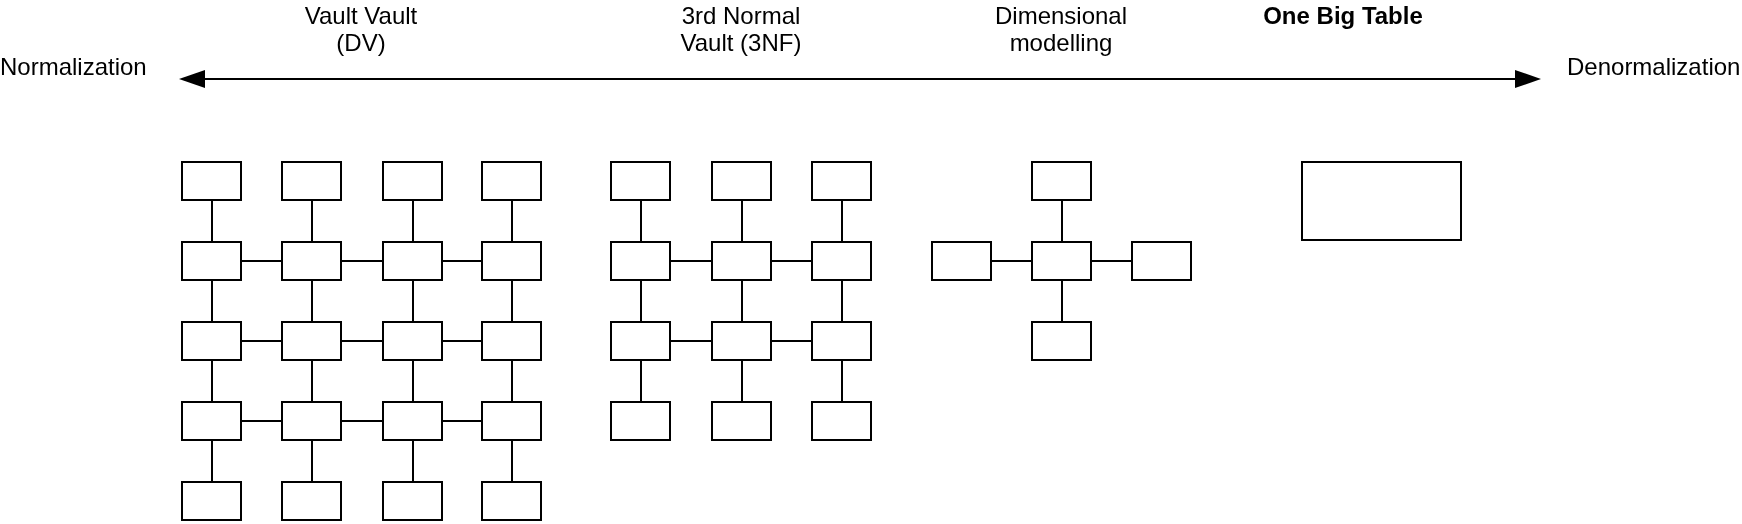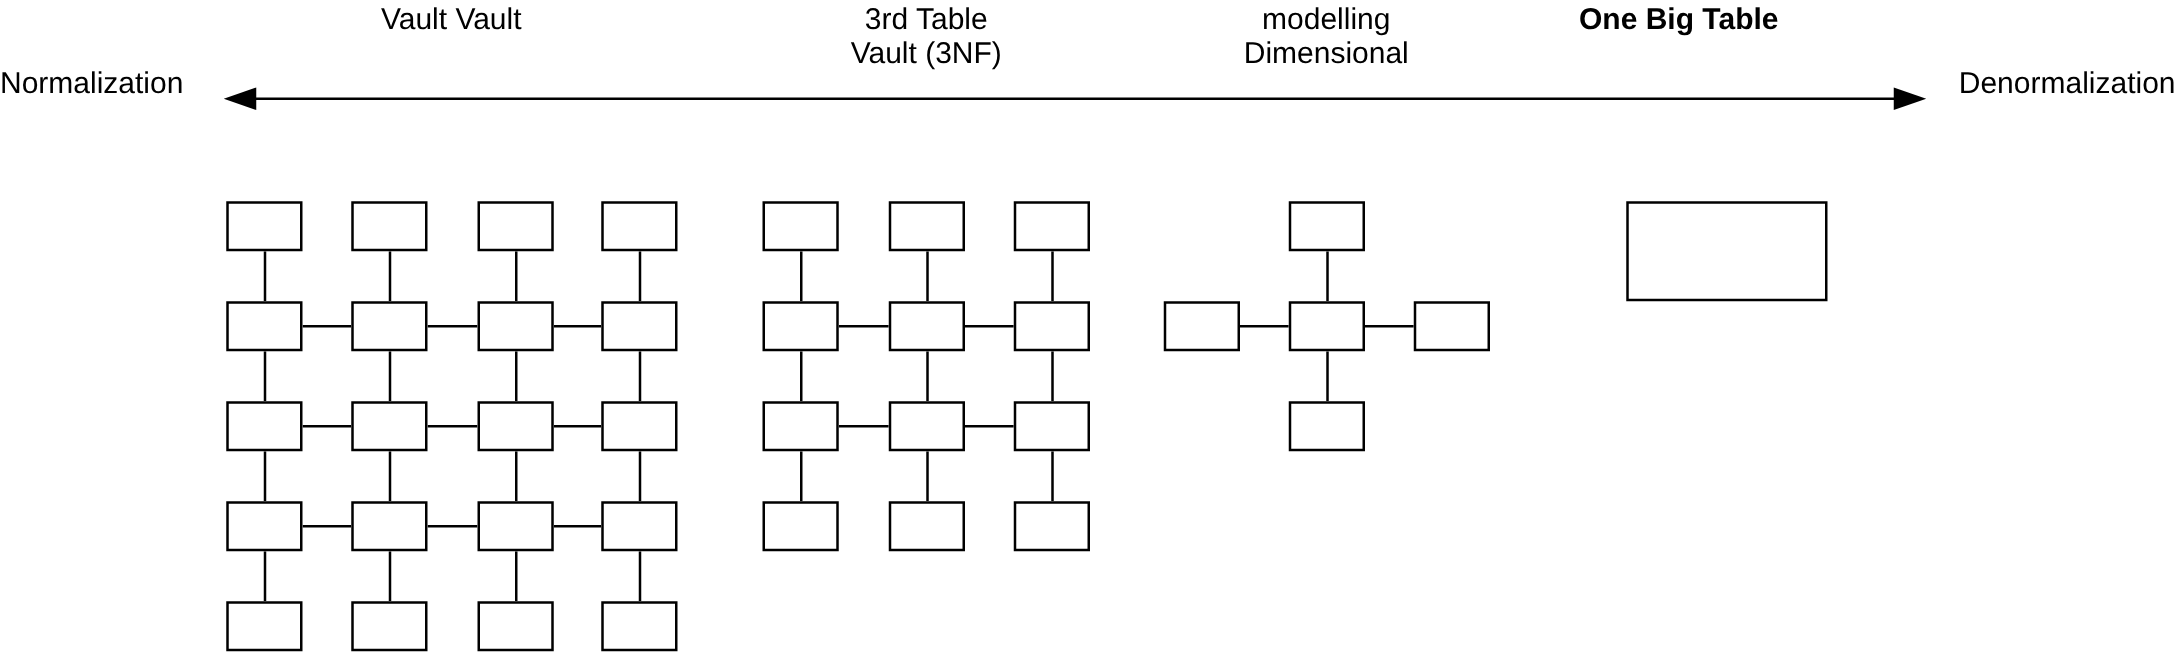--- a/index.html
+++ b/index.html
@@ -67,30 +67,31 @@
   <div class="end-label left">Normalization</div>
 
   <div class="end-label right">Denormalization</div>
 
   <div class="arrow-line" style="left: 200px; width: 1320px; top: 77.75px; background: rgb(0, 0, 0);"></div>
   <div class="arrow-head left" style="left: 179px; top: 70px;"></div>
   <div class="arrow-head right" style="left: 1515px; top: 70px;"></div>
 
   <div class="section-label" style="left: 211px;">
     <span>Vault Vault</span>
+    <span>(DV)</span>
   </div>
 
   <div class="section-label" style="left: 591px;">
-    <span>3rd Table</span>
+    <span>3rd Normal</span>
     <span>Vault (3NF)</span>
   </div>
 
   <div class="section-label" style="left: 911px;">
+    <span>Dimensional</span>
     <span>modelling</span>
-    <span>Dimensional</span>
   </div>
 
   <div class="section-label" style="left: 1193px; font-weight: bold;">
     <span>One Big Table</span>
   </div>
 
   <div></div>
   <div></div>
   <div></div>
   <div></div>

